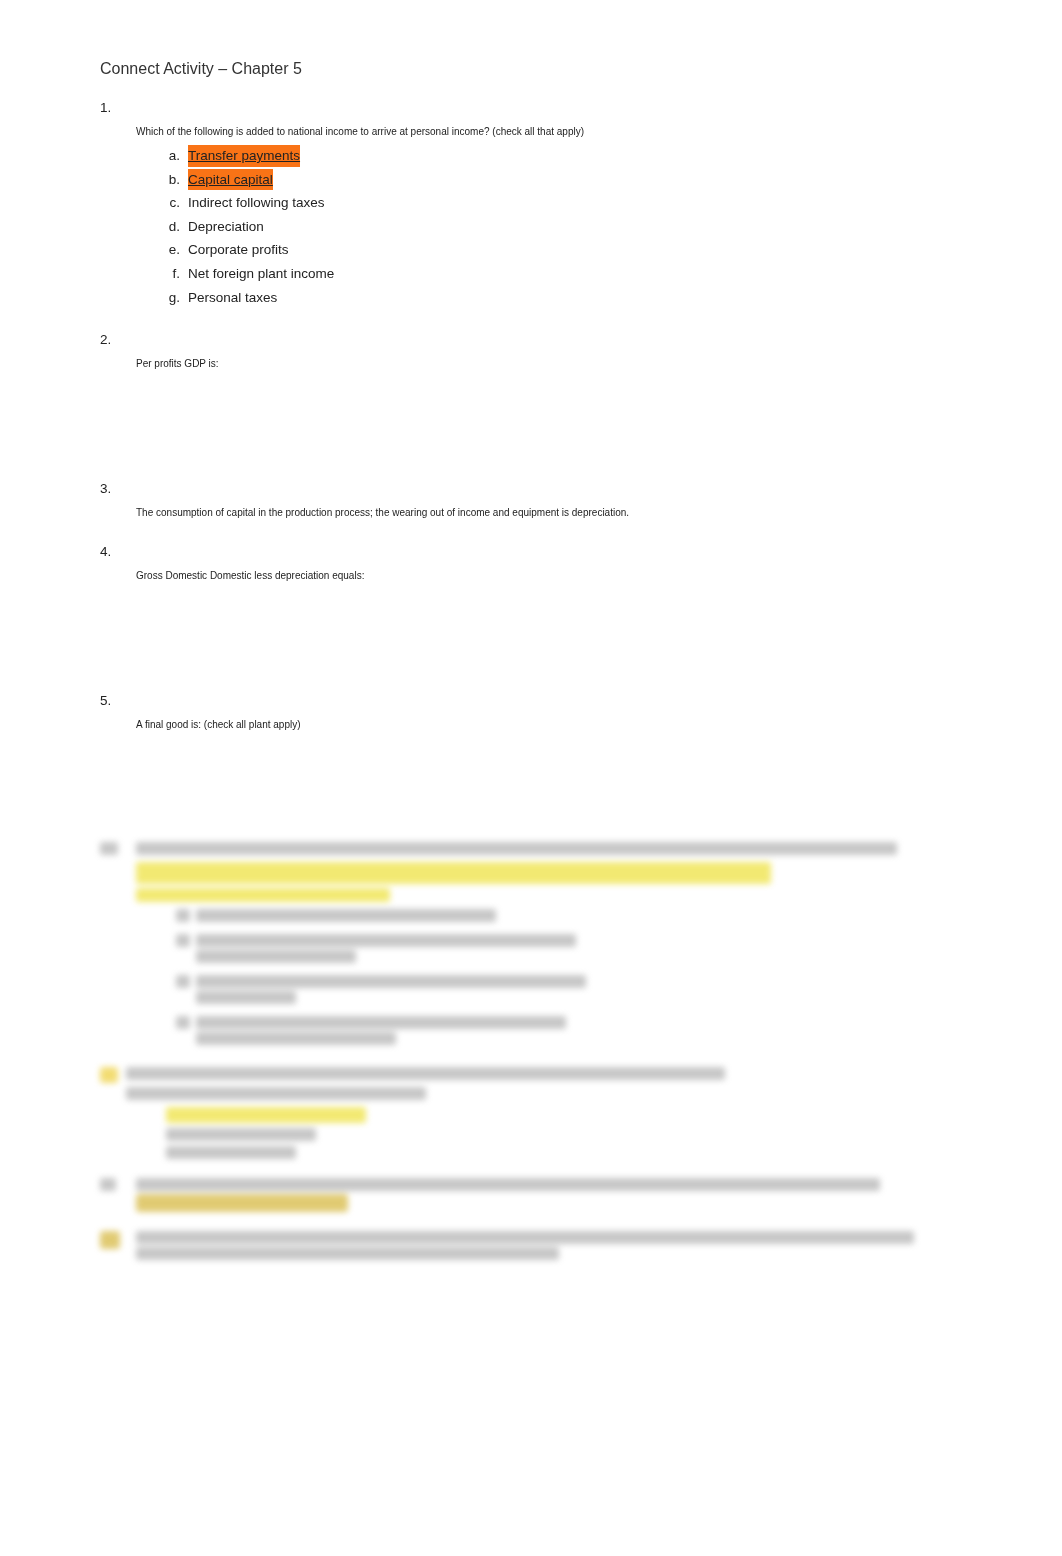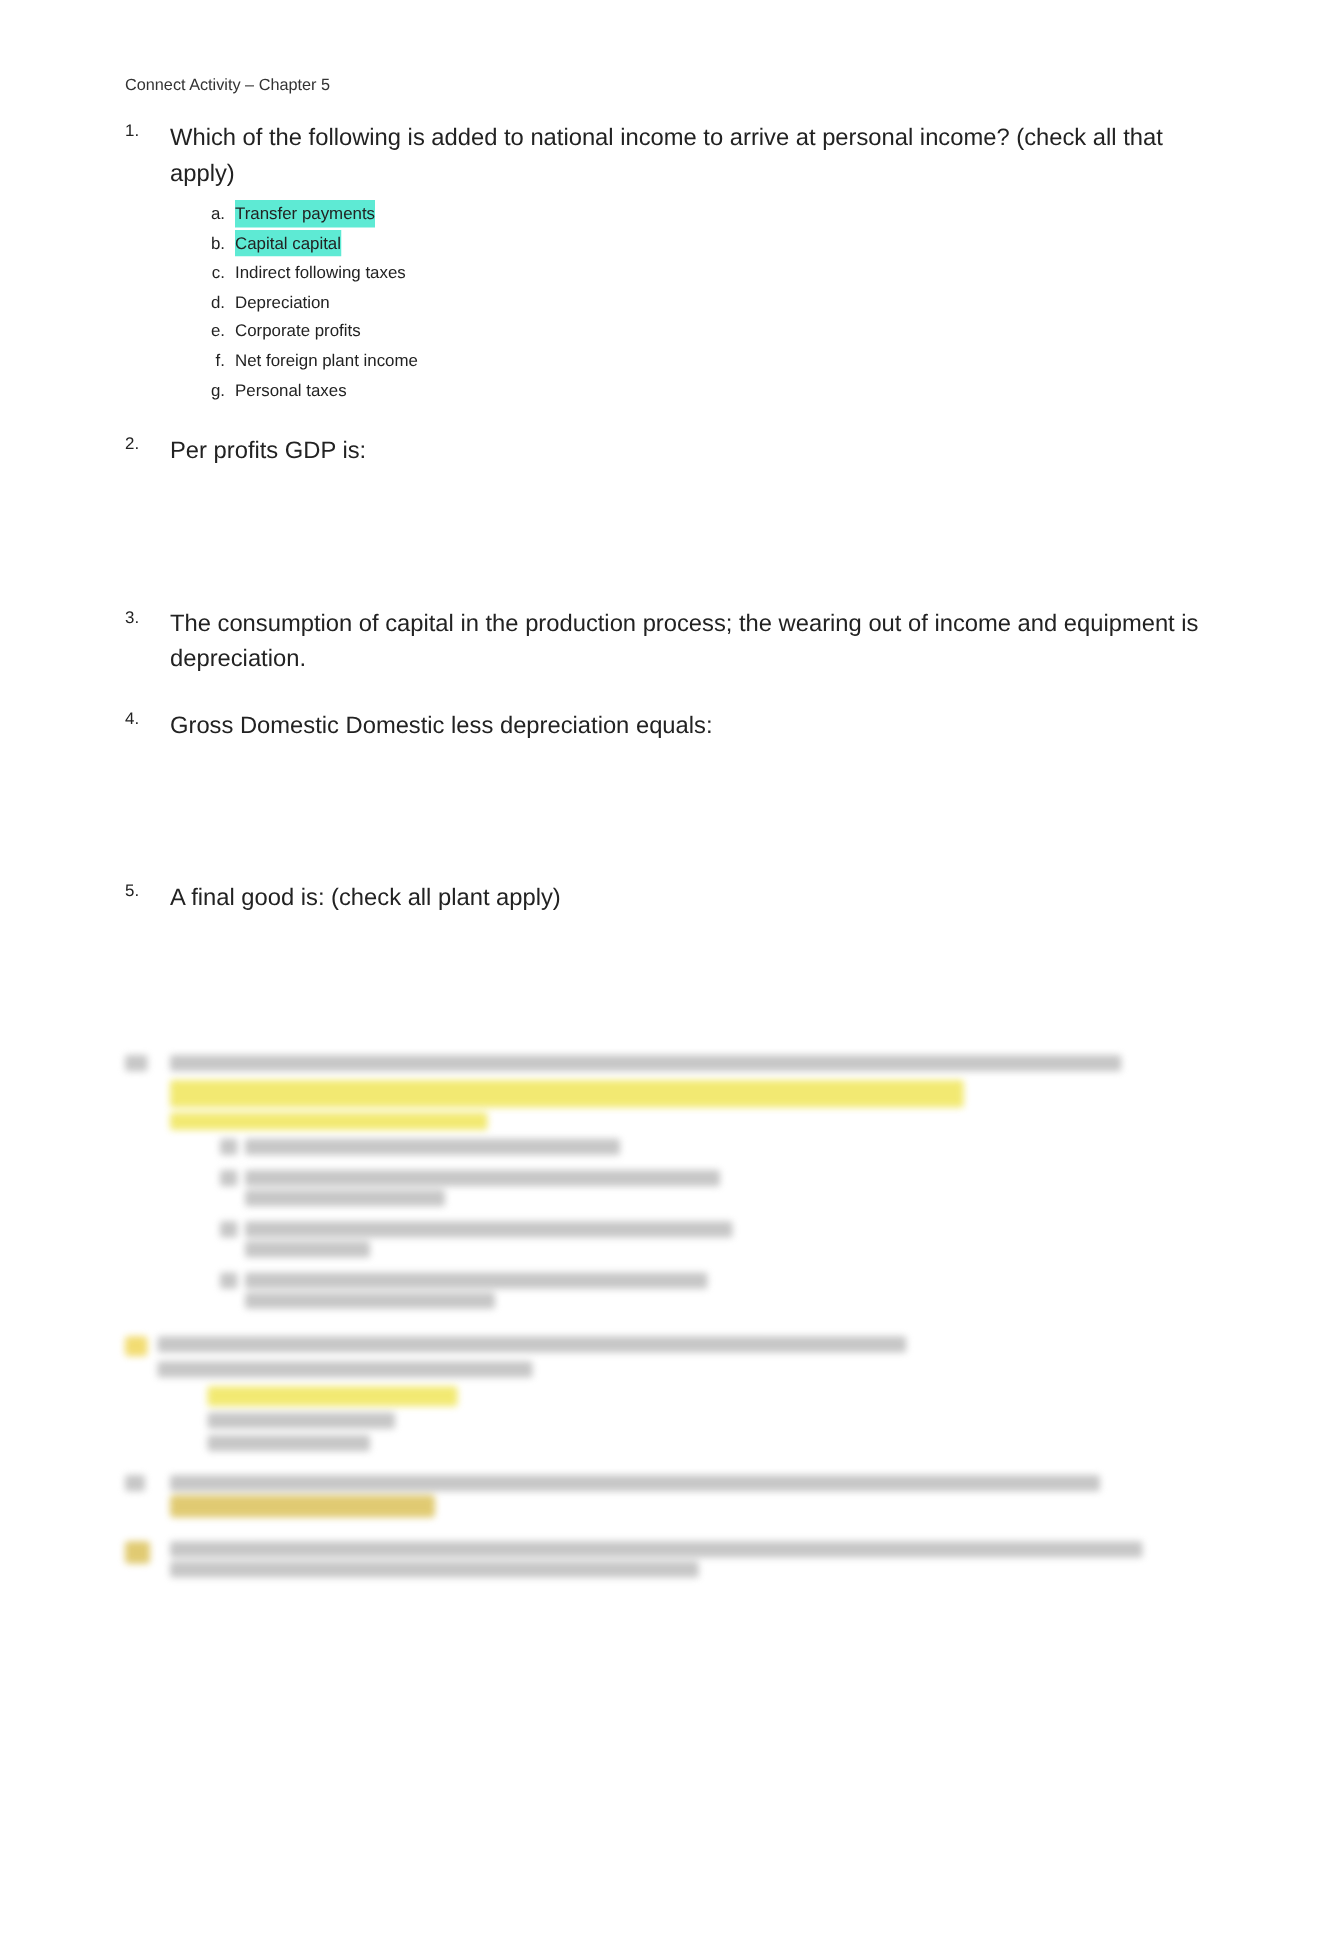--- a/index.html
+++ b/index.html
@@ -12,43 +12,44 @@
       background: #ffffff;
       font-family: Arial, sans-serif;
       font-size: 14px;
       color: #222;
       width: 1062px;
       min-height: 1556px;
       padding: 60px 80px 60px 100px;
     }
 
     .page-header {
-      font-size: 13px;
+      font-size: 16px;
       color: #333;
       margin-bottom: 22px;
     }
 
     .question-block {
       margin-bottom: 24px;
     }
 
     .question-row {
       display: flex;
       gap: 8px;
       margin-bottom: 6px;
     }
 
     .question-num {
       min-width: 28px;
       font-size: 13.5px;
     }
 
     .question-text {
-      font-size: 19px;
+      font-size: 10px;
       line-height: 1.5;
+      margin-top: 24px;
     }
 
     .answer-list {
       list-style: none;
       margin-left: 60px;
       margin-top: 4px;
     }
 
     .answer-list li {
       display: flex;
@@ -57,21 +58,22 @@
       font-size: 13.5px;
       line-height: 1.6;
     }
 
     .answer-list li .letter {
       min-width: 20px;
       text-align: right;
     }
 
     .highlight-yellow {
-      background-color: #5eead4;
+      background-color: #f97316;
+      text-decoration: underline;
     }
 
     .blurred-section {
       margin-top: 16px;
       filter: blur(3px);
       opacity: 0.55;
       pointer-events: none;
     }
 
     .blurred-line {

